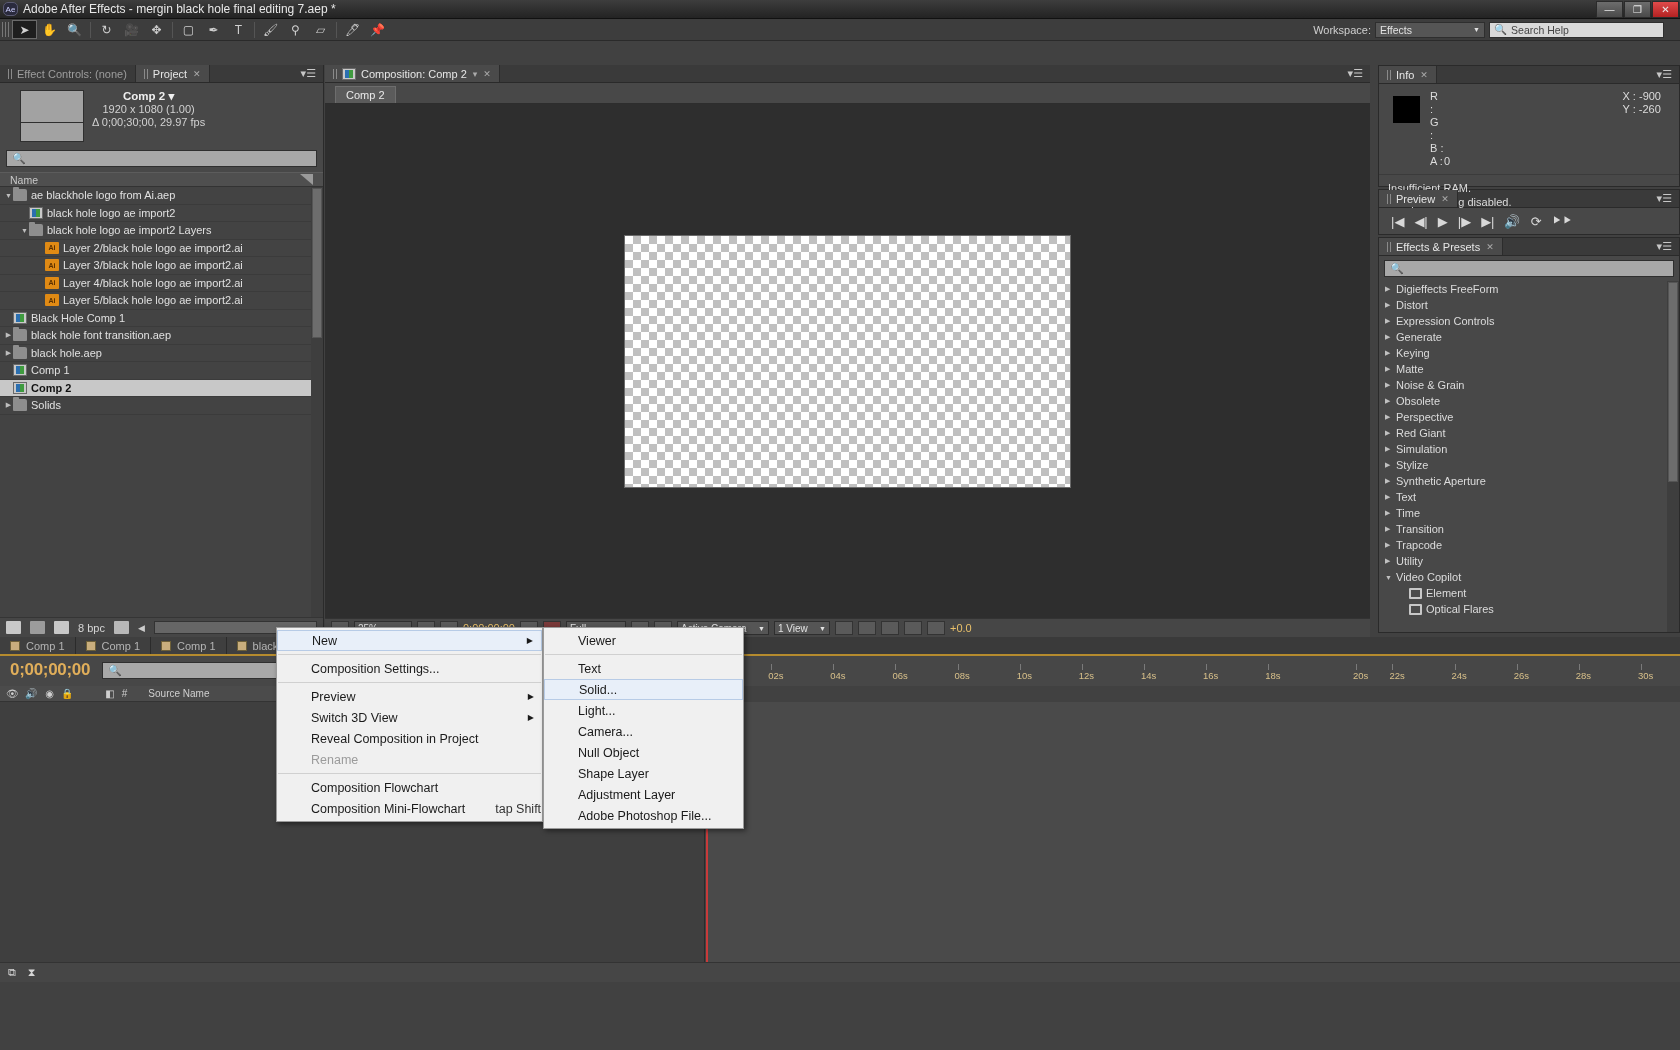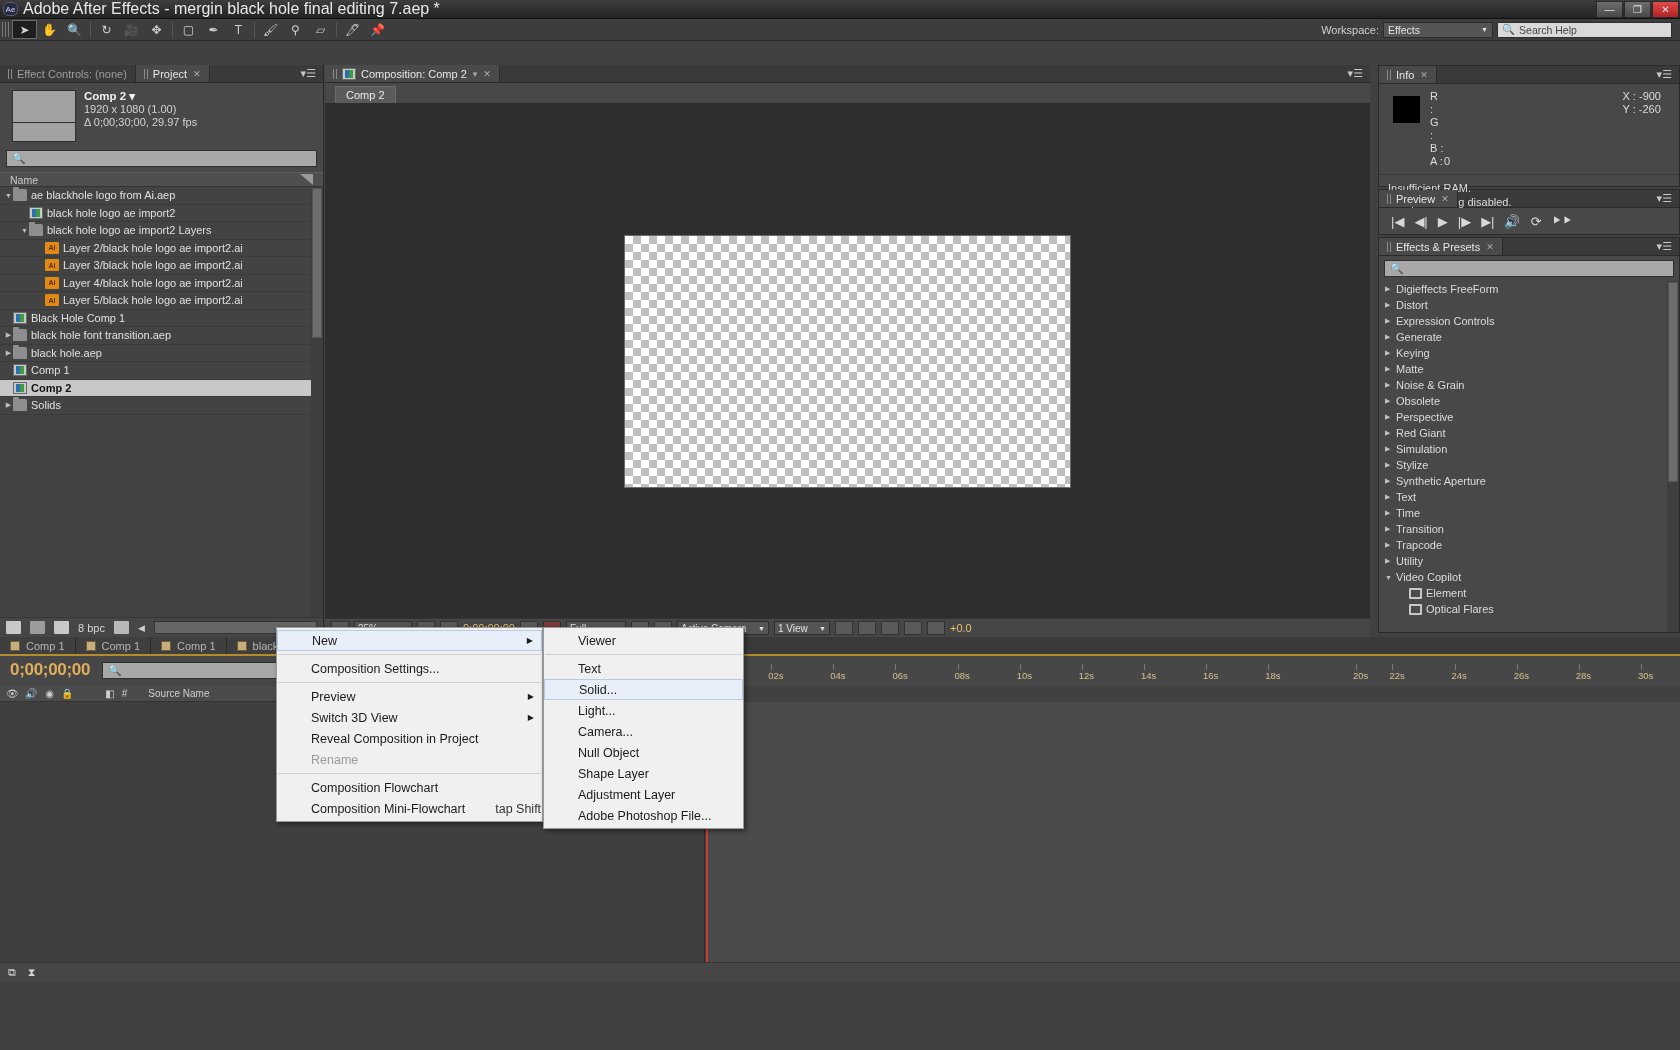--- a/index.html
+++ b/index.html
@@ -16,21 +16,21 @@
   
   .titlebar {
     height:19px; background:linear-gradient(#3d3d3d,#232323);
     display:flex; align-items:center; border-bottom:1px solid #111;
   }
   .ae-logo {
     width:15px; height:14px; margin:0 5px 0 3px; background:#2a2a3d;
     border:1px solid #5a5a72; color:#cfd2ff; font-size:8px; font-weight:normal;
     display:flex; align-items:center; justify-content:center; border-radius:5px;
   }
-  .title-text { font-size:16px; color:#e8e8e8; }
+  .title-text { font-size:12px; color:#e8e8e8; }
   .win-btns { margin-left:auto; display:flex; }
   .win-btn {
     width:27px; height:17px; margin-right:1px; background:linear-gradient(#6d6d6d,#4a4a4a);
     border:1px solid #2b2b2b; display:flex; align-items:center; justify-content:center;
     font-size:10px; color:#e9e9e9;
   }
   .win-btn.close { background:linear-gradient(#e04b4b,#b22222); }
 
   
   .menubar {
@@ -45,21 +45,21 @@
     display:flex; align-items:center; padding-left:2px; position:relative;
   }
   .grip { width:7px; height:15px; margin-right:3px;
     background:repeating-linear-gradient(to right,#777 0 1px,transparent 1px 3px); }
   .tool {
     width:25px; height:19px; display:flex; align-items:center; justify-content:center;
     color:#d0d0d0; font-size:12px;
   }
   .tool.active { background:#1e1e1e; border:1px solid #6a6a6a; }
   .tool-sep { width:1px; height:16px; background:#555; margin:0 3px; }
-  .ws-area { margin-left:auto; display:flex; align-items:center; gap:4px; padding-right:8px; }
+  .ws-area { margin-left:auto; display:flex; align-items:center; gap:4px; padding-right:16px; }
   .ws-label { font-size:11px; color:#cfcfcf; }
   .dropdown {
     background:#555; border:1px solid #2e2e2e; height:16px; display:flex;
     align-items:center; padding:0 4px; font-size:10.5px; color:#e2e2e2; min-width:110px;
   }
   .dropdown .arrow { margin-left:auto; font-size:7px; }
   .help-search {
     background:#d9d9d9; border:1px solid #2e2e2e; height:16px; width:175px;
     display:flex; align-items:center; padding:0 4px; font-size:10.5px; color:#444;
   }
@@ -77,21 +77,21 @@
   .ptab .tgrip { width:5px; height:10px; margin-right:4px;
     background:repeating-linear-gradient(to right,#8a8a8a 0 1px,transparent 1px 3px); }
   .ptab .x { margin-left:6px; font-size:9px; color:#aaa; }
   .pmenu { margin-left:auto; display:flex; align-items:center; padding:0 7px; font-size:11px; color:#c7c7c7; }
 
   
   .project-panel {
     position:absolute; left:0; top:65px; width:324px; height:572px;
     background:#484848; border-right:1px solid #2a2a2a; display:flex; flex-direction:column;
   }
-  .proj-header { display:flex; padding:7px 6px 4px 12px; }
+  .proj-header { display:flex; padding:7px 6px 4px 20px;text-align:center; }
   .thumb { width:64px; height:52px; background:#a2a2a2; border:1px solid #2f2f2f; }
   .thumb .strip { height:12px; margin-top:31px; background:#a2a2a2; border-top:1px solid #2f2f2f; }
   .proj-info { margin-left:8px; line-height:13px; }
   .proj-title { font-weight:bold; font-size:11.5px; color:#f0f0f0; }
   .proj-meta { font-size:11px; color:#d2d2d2; }
   .search-row { padding:4px 6px 5px 6px; }
   .search-box {
     height:17px; background:#a8a8a8; border:1px solid #2f2f2f;
     display:flex; align-items:center; padding:0 5px; color:#3a3a3a; font-size:11px;
   }

